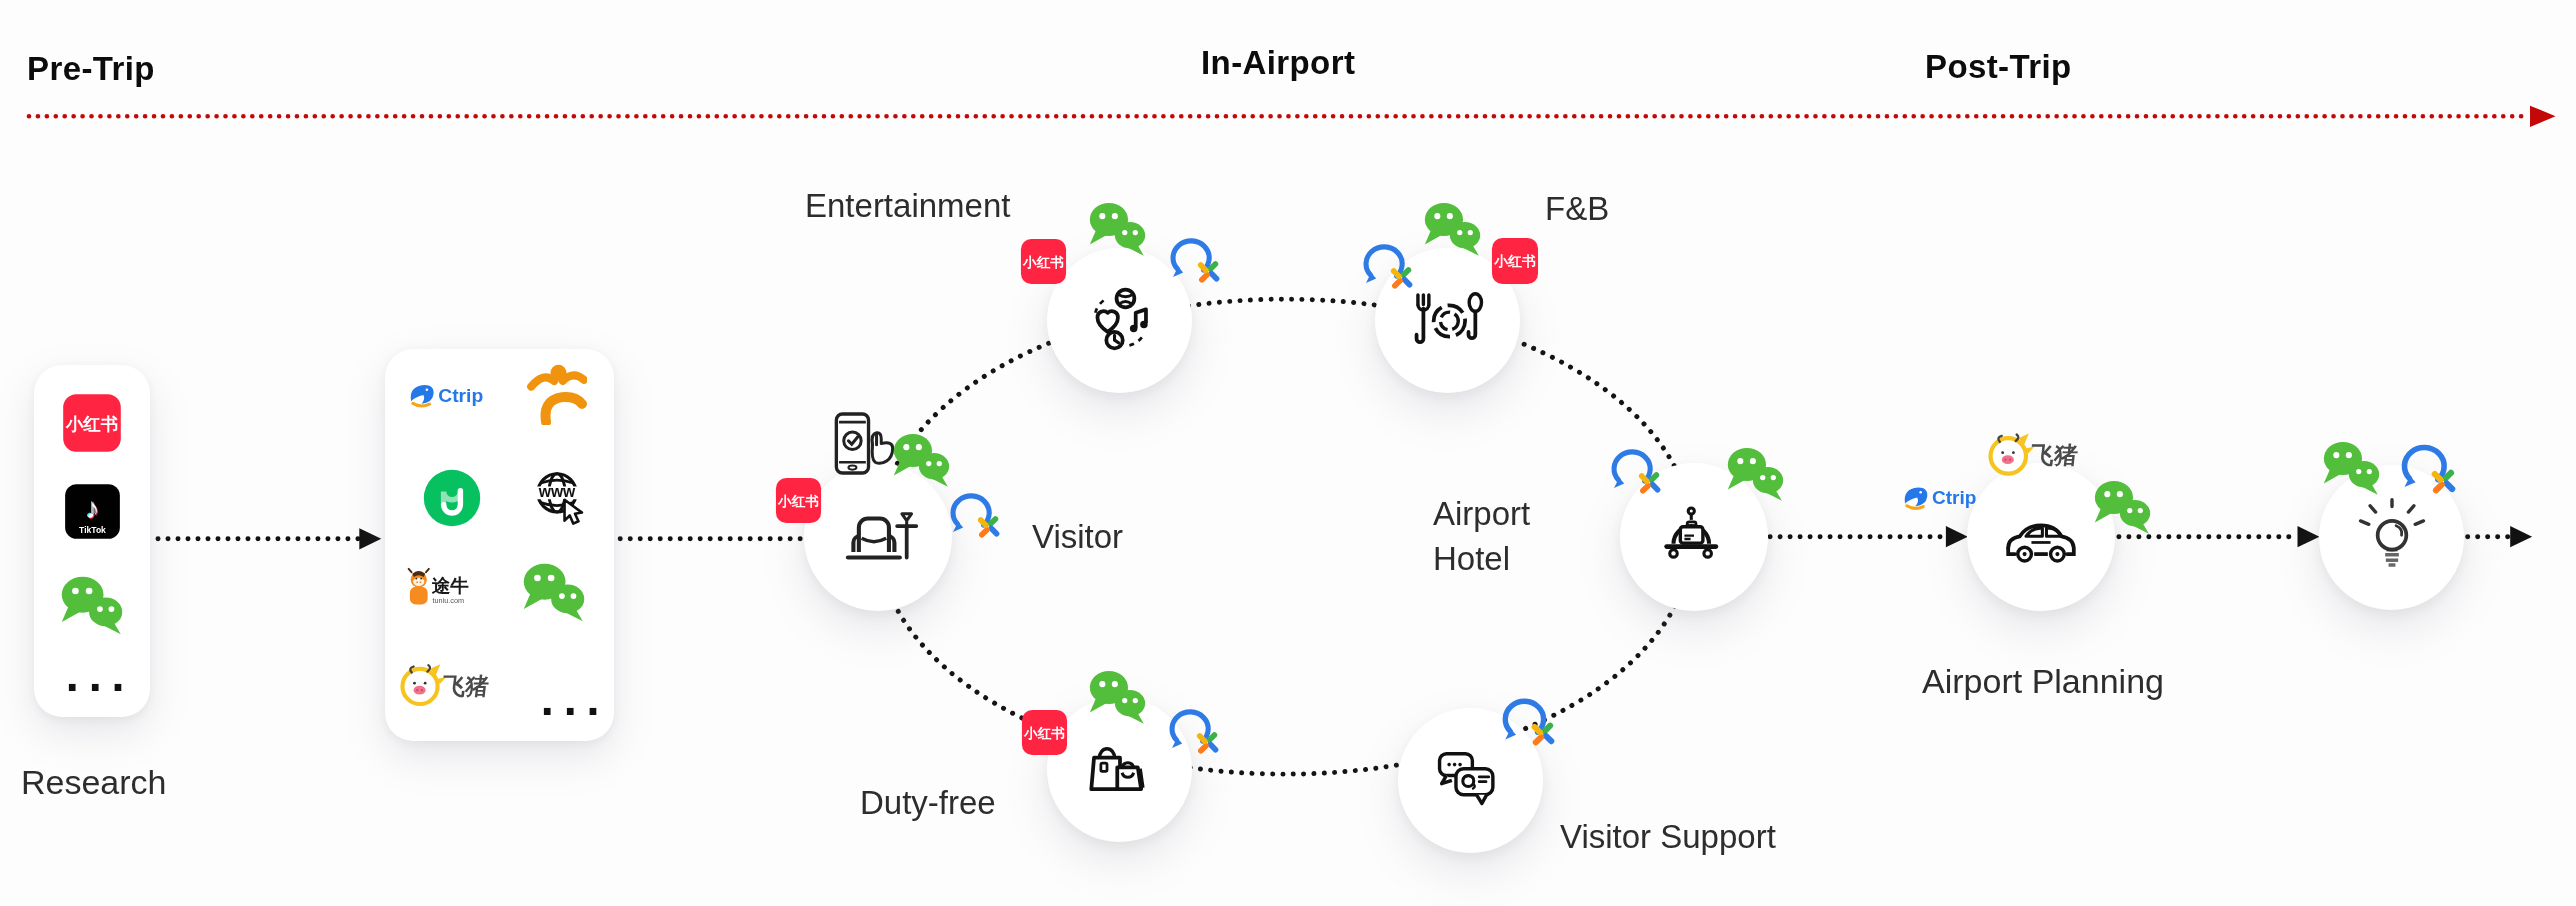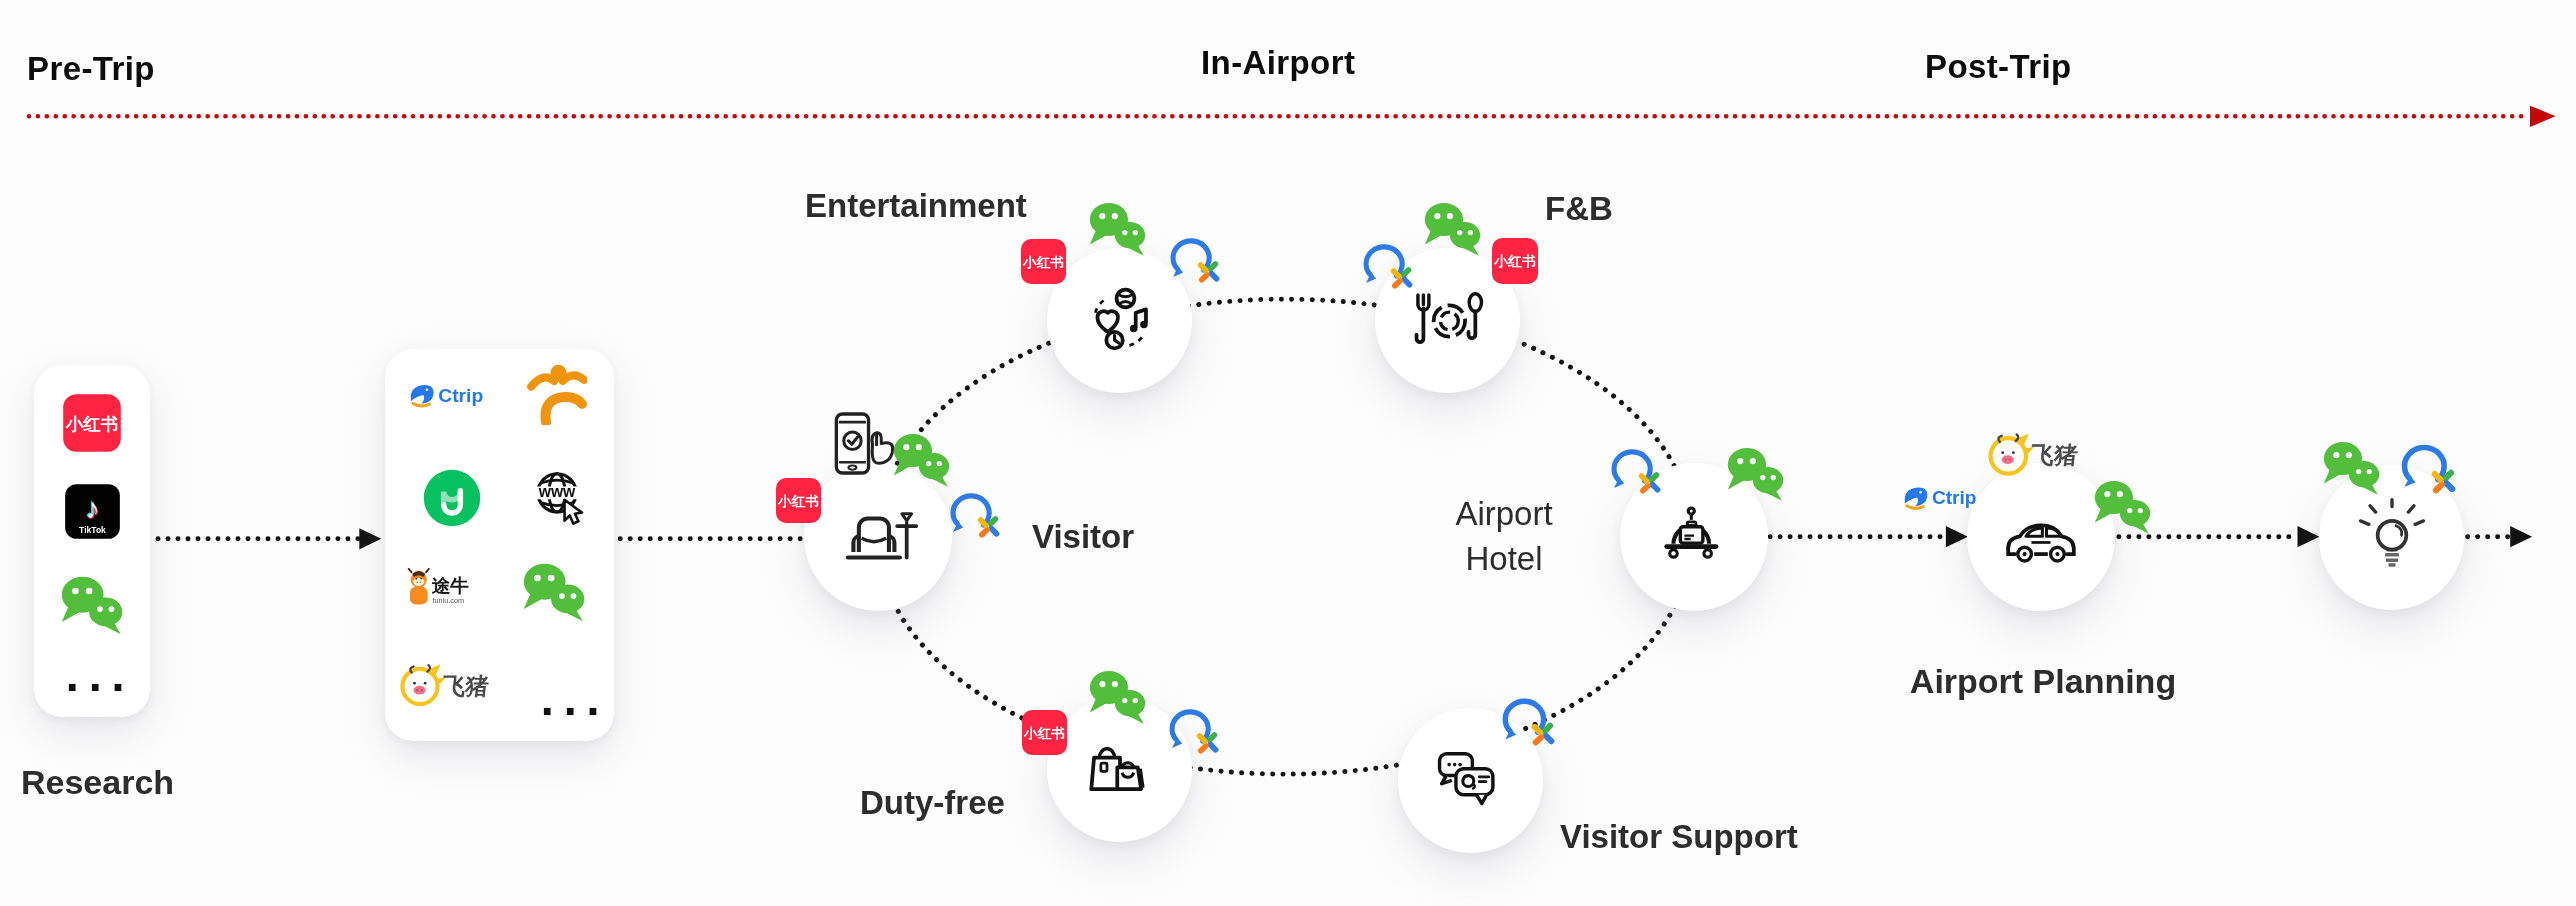--- a/index.html
+++ b/index.html
@@ -2,22 +2,22 @@
 <html style="font-size:11.3px"><head>
 <meta charset="utf-8">
 <style>
   html,body{margin:0;padding:0;background:#fff;}
   #canvas{
     position:relative;width:2576px;height:906px;overflow:hidden;
     background:#fdfdfd;font-family:"Liberation Sans",sans-serif;color:#2d2d2d;
   }
   .abs{position:absolute;}
   .phase{font-size:33px;font-weight:700;color:#0c0c0c;white-space:nowrap;letter-spacing:0.4px;}
-  .lbl{font-size:33px;font-weight:700;color:#2d2d2d;white-space:nowrap;}
-  .lbl2{font-size:33px;font-weight:400;color:#2d2d2d;text-align:center;line-height:45px;white-space:nowrap;}
+  .lbl{font-size:33px;font-weight:400;color:#2d2d2d;white-space:nowrap;}
+  .lbl2{font-size:33px;font-weight:400;color:#2d2d2d;line-height:45px;white-space:nowrap;}
   .card{
     position:absolute;background:#fff;border-radius:28px;
     box-shadow:0 15.6px 39px rgba(125,125,150,.18),0 2.8px 10px rgba(0,0,0,.05);
   }
   .node{
     position:absolute;background:#fff;border-radius:50%;
     box-shadow:0 18.4px 43px rgba(120,120,145,.17),0 4.3px 11.3px rgba(0,0,0,.05);
     display:flex;align-items:center;justify-content:center;
   }
   .node svg{width:82px;height:82px;}

